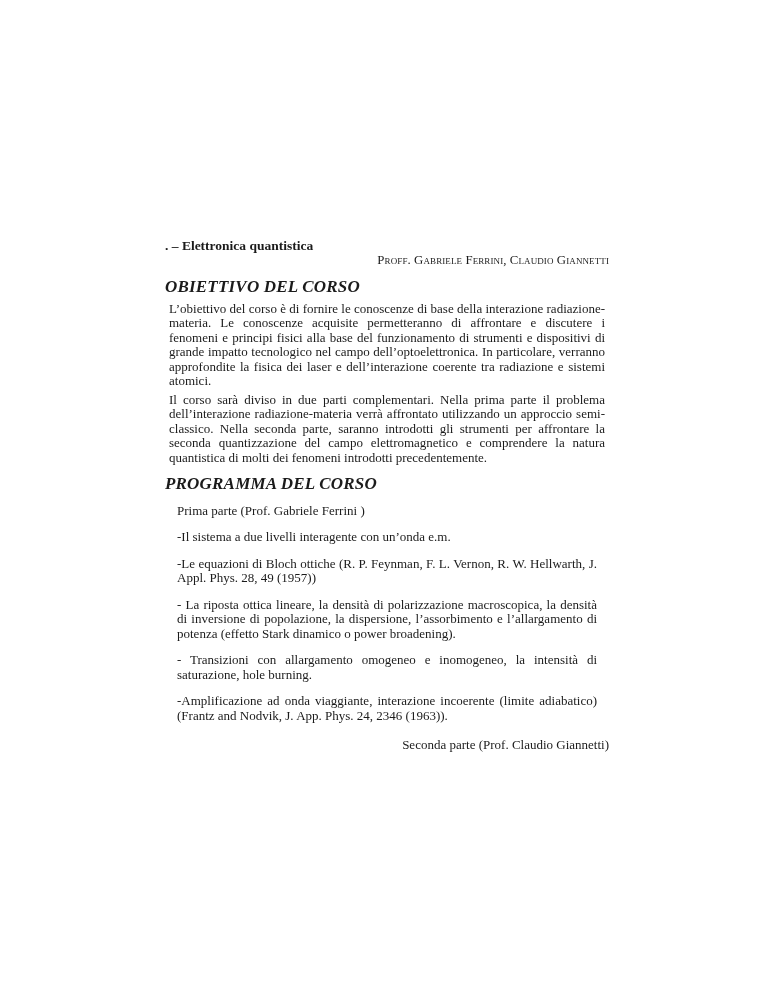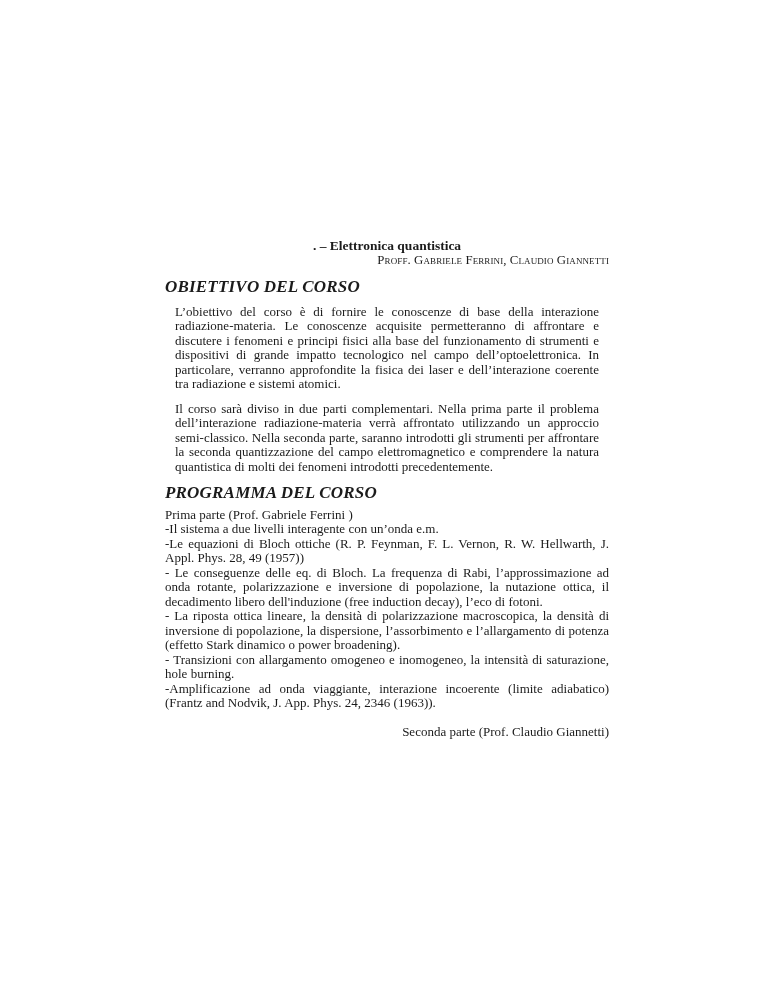--- a/index.html
+++ b/index.html
@@ -27,45 +27,45 @@
     width: 444px;
     font-size: 13px;
     line-height: 14.5px;
     text-align: justify;
   }
   .title {
     font-weight: bold;
     font-size: 13.5px;
     line-height: 15px;
     margin: 0;
-    text-align: center;
+    text-align: left;
   }
   .profs {
     font-variant: small-caps;
     font-size: 12.8px;
     line-height: 15px;
     margin: 0;
     text-align: right;
     letter-spacing: 0.1px;
   }
   .heading {
     font-weight: bold;
     font-style: italic;
     font-size: 17px;
     line-height: 14.5px;
     margin: 12px 0 7px 0;
     text-align: left;
     letter-spacing: 0.2px;
   }
   p.body-par {
-    margin: 10px;
+    margin: 4px;
     text-align: justify;
   }
   p.program-par {
-    margin: 0;
+    margin: 12px;
     text-align: justify;
   }
   p.second-part {
     margin: 14.5px 0 0 0;
     text-align: right;
   }
 </style>
 </head>
 <body>
 
@@ -83,21 +83,20 @@
     <p class="body-par">Il corso sarà diviso in due parti complementari. Nella prima parte il problema dell’interazione radiazione-materia verrà affrontato utilizzando un approccio semi-classico. Nella seconda parte, saranno introdotti gli strumenti per affrontare la seconda quantizzazione del campo elettromagnetico e comprendere la natura quantistica di molti dei fenomeni introdotti precedentemente.</p>
 
     <p class="heading">PROGRAMMA DEL CORSO</p>
 
     <p class="program-par">Prima parte (Prof. Gabriele Ferrini )</p>
 
     <p class="program-par">-Il sistema a due livelli interagente con un’onda e.m.</p>
 
     <p class="program-par">-Le equazioni di Bloch ottiche (R. P. Feynman, F. L. Vernon, R. W. Hellwarth, J. Appl. Phys. 28, 49 (1957))</p>
 
-    <p class="program-par">- Le conseguenze delle eq. di Bloch. La frequenza di Rabi, l’approssimazione ad onda rotante, polarizzazione e inversione di popolazione, la nutazione ottica, il decadimento libero dell'induzione (free induction decay), l’eco di fotoni.</p>
 
     <p class="program-par">- La riposta ottica lineare, la densità di polarizzazione macroscopica, la densità di inversione di popolazione, la dispersione, l’assorbimento e l’allargamento di potenza (effetto Stark dinamico o power broadening).</p>
 
     <p class="program-par">- Transizioni con allargamento omogeneo e inomogeneo, la intensità di saturazione, hole burning.</p>
 
     <p class="program-par">-Amplificazione ad onda viaggiante, interazione incoerente (limite adiabatico) (Frantz and Nodvik, J. App. Phys. 24, 2346 (1963)).</p>
 
 
     <p class="second-part">Seconda parte (Prof. Claudio Giannetti)</p>
 

